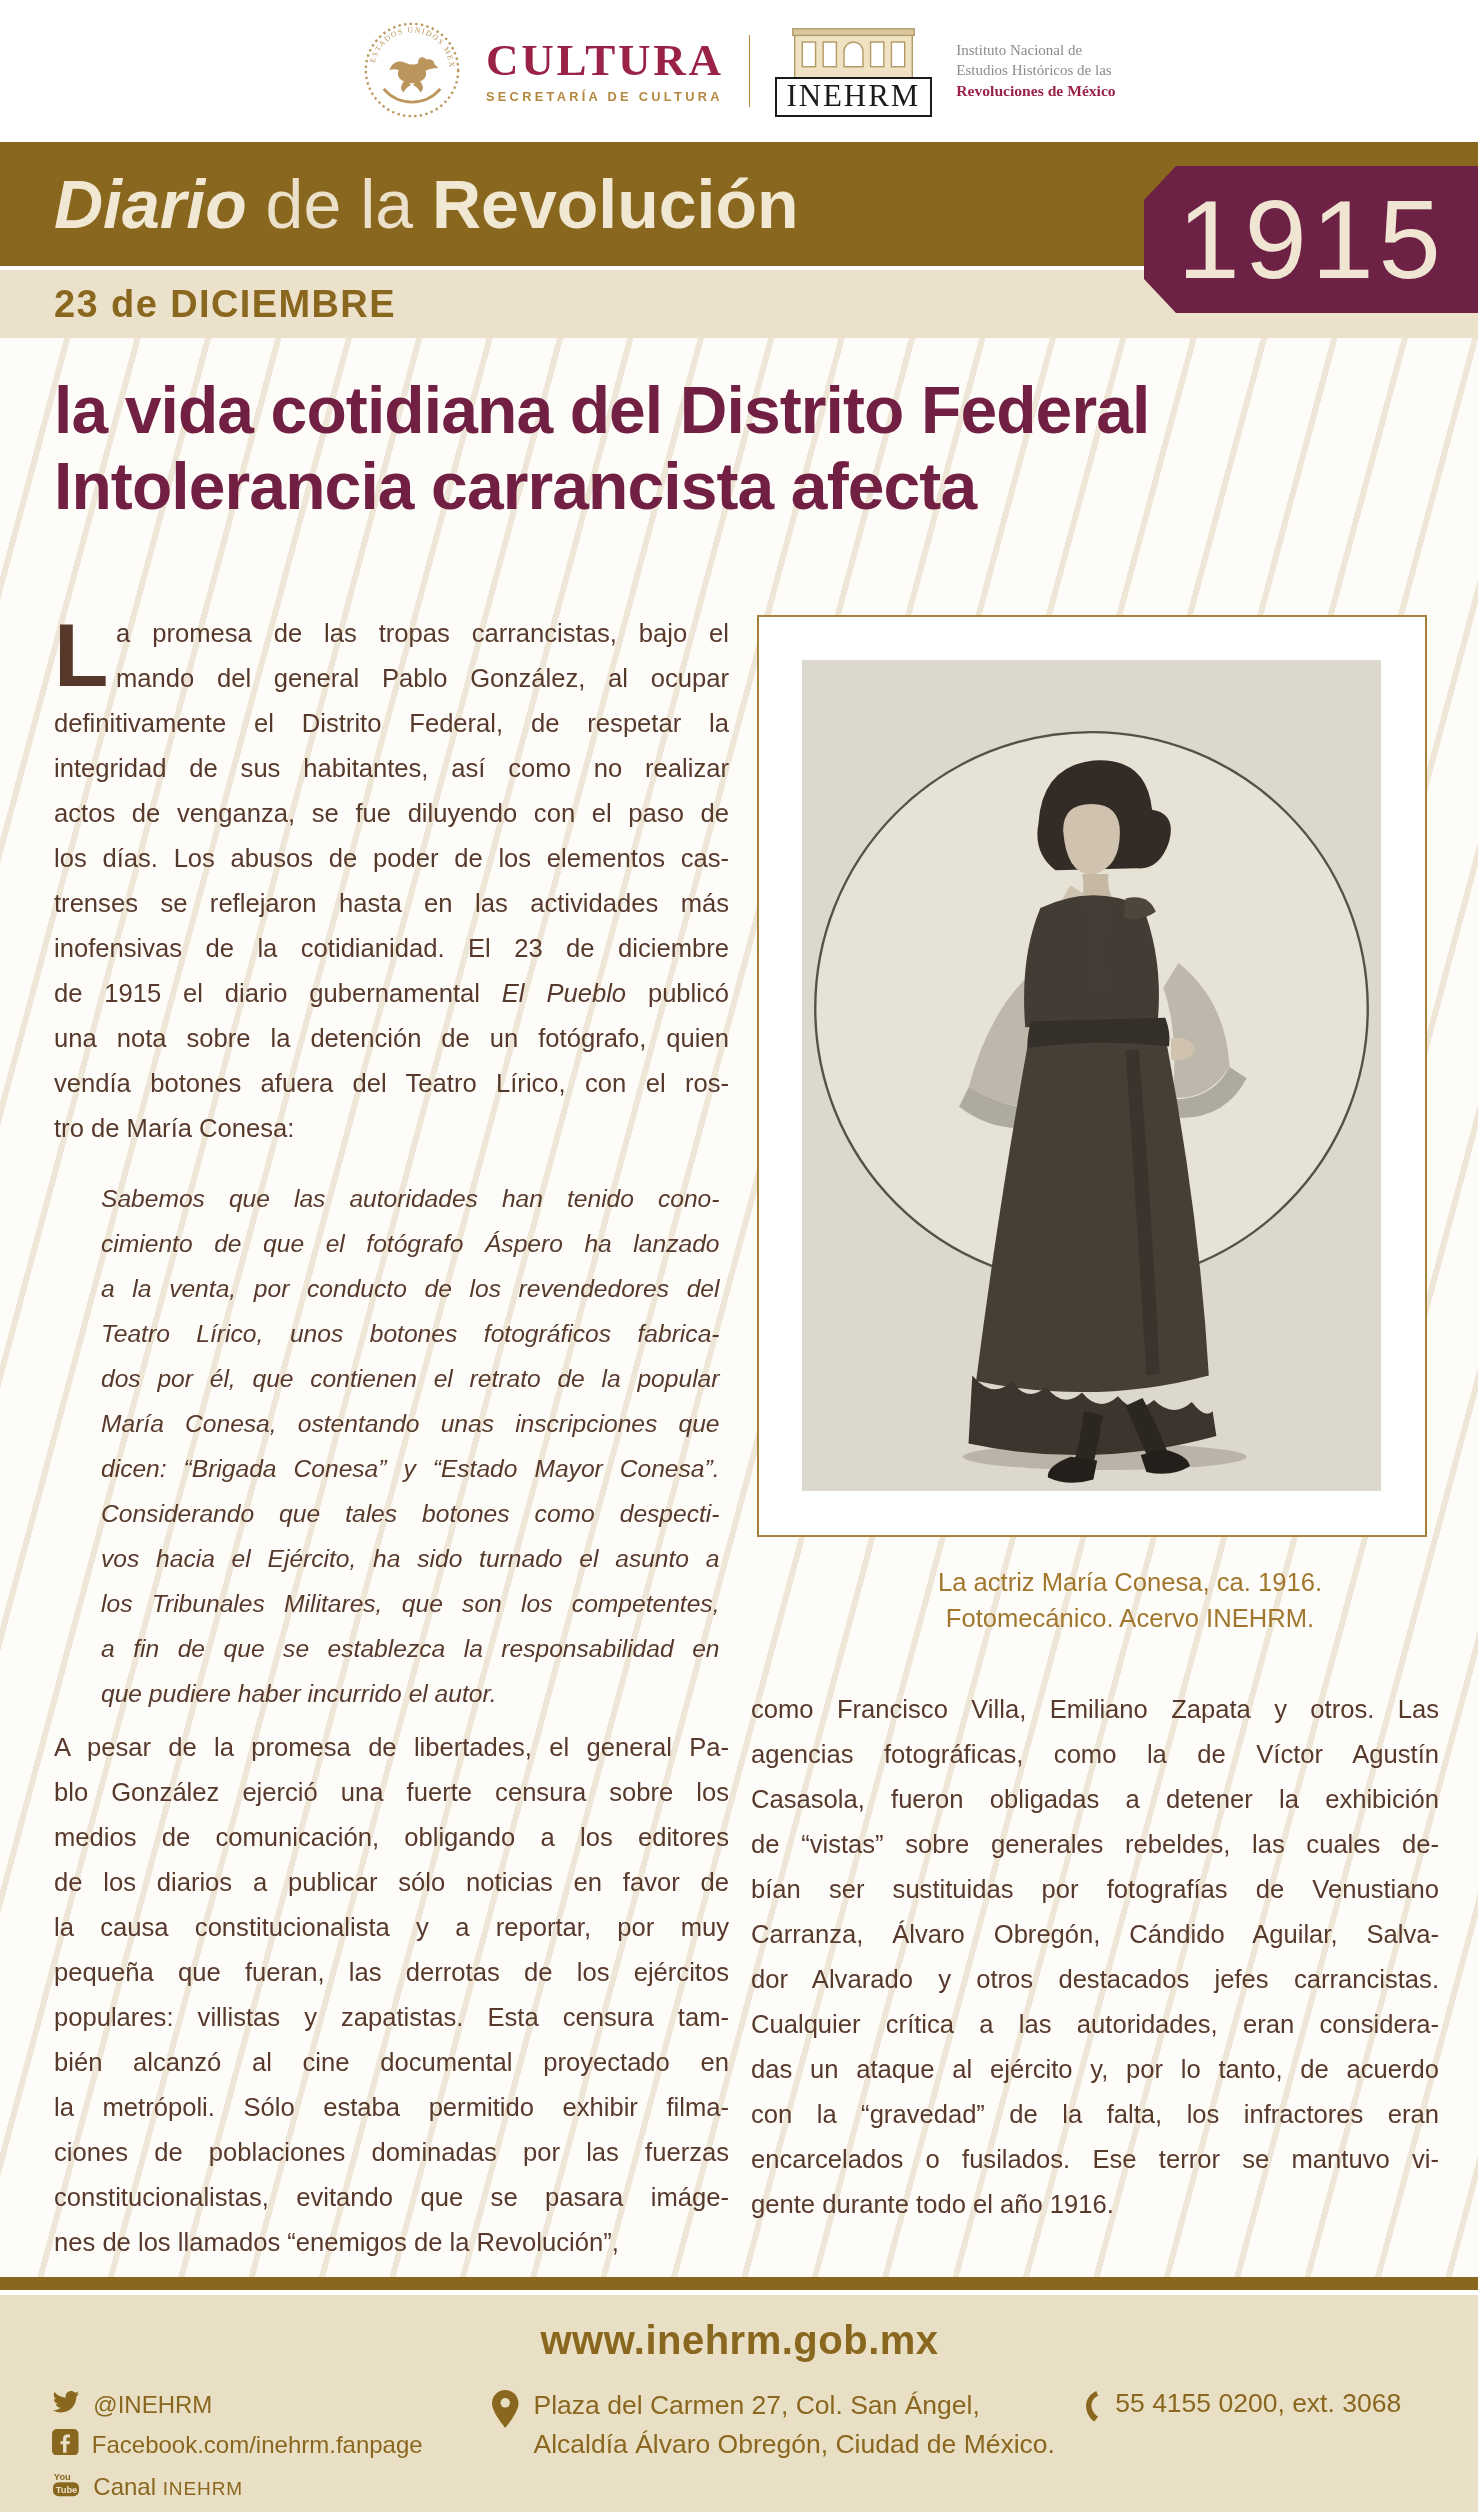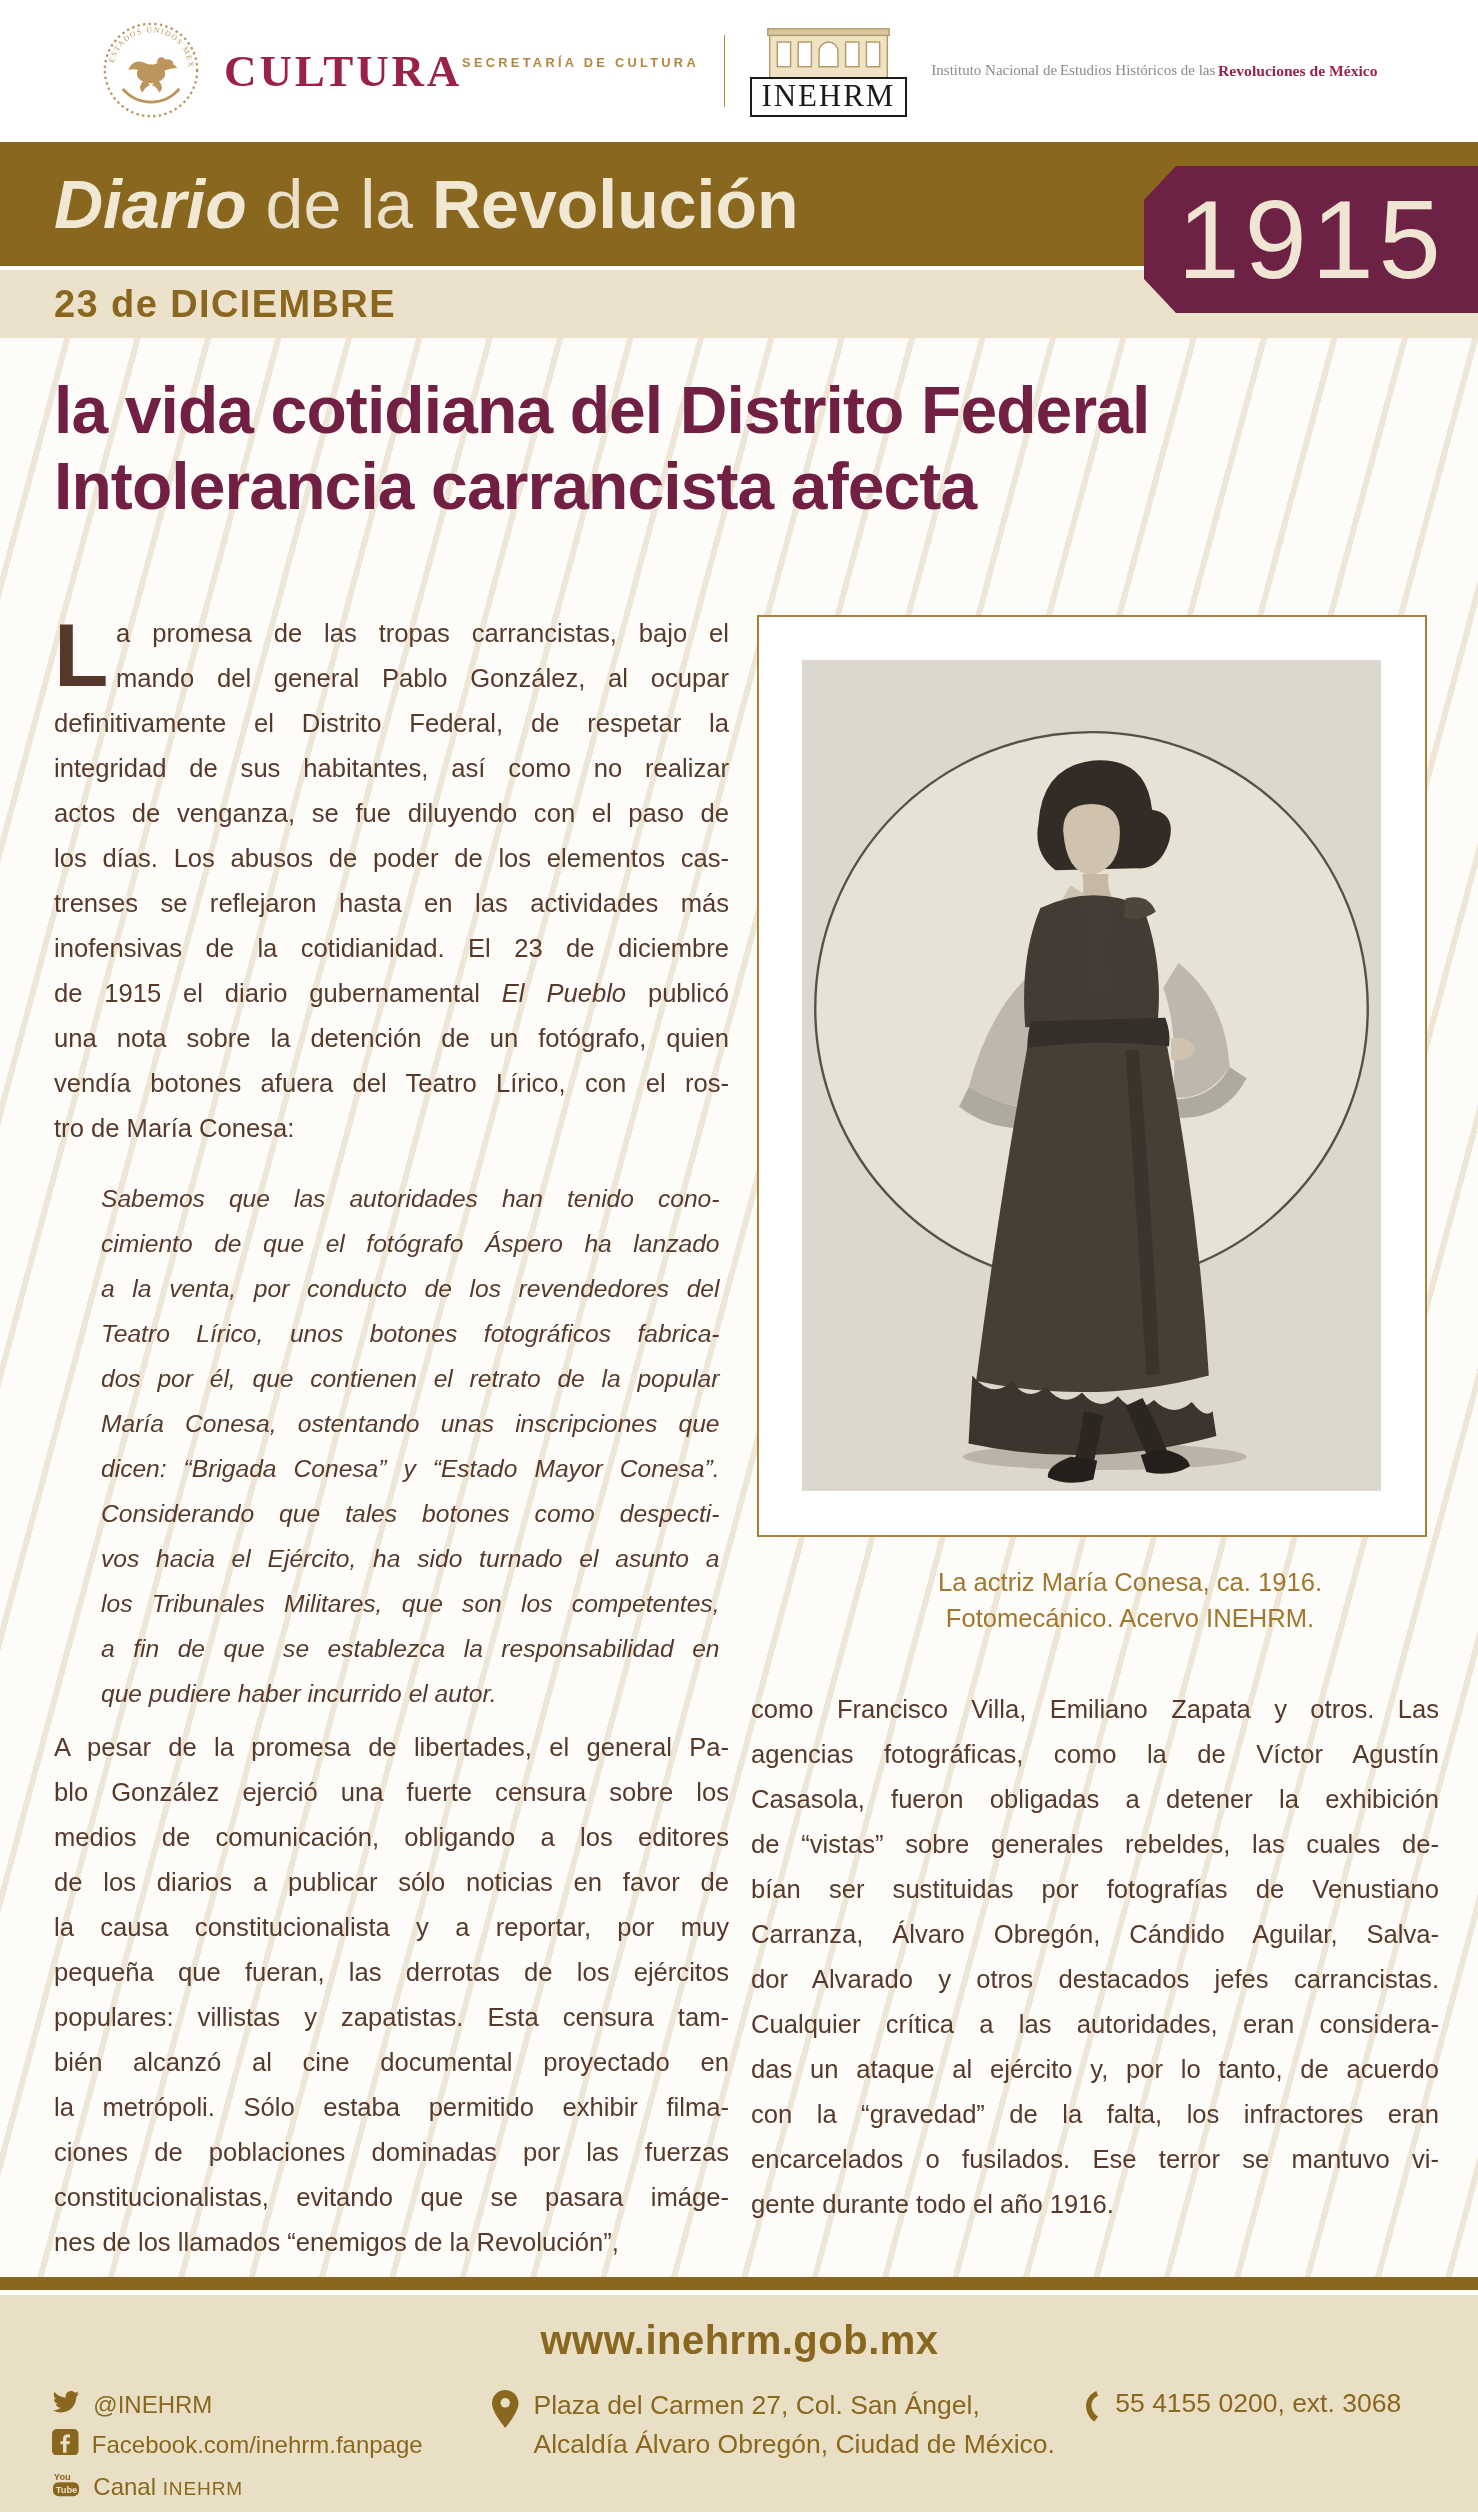--- a/index.html
+++ b/index.html
@@ -7,36 +7,36 @@
   .page {
     position:relative; width:1479px; height:2512px; overflow:hidden;
     background:#ffffff; font-family:"Liberation Sans", sans-serif;
   }
 
   
   .top-header {
     position:absolute; top:0; left:0; width:1479px; height:142px;
     background:#ffffff; display:flex; align-items:center; justify-content:center; gap:24.6px;
   }
-  .cultura-block { display:flex; flex-direction:row; justify-content:center; }
+  .cultura-block { display:flex; flex-direction:column; justify-content:center; }
   .cultura-word {
     font-family:"Liberation Serif", serif; font-weight:bold; font-size:45px;
     color:#9b2247; letter-spacing:2.8px; line-height:1.0;
   }
   .cultura-sub {
     margin-top:6px; font-size:12.8px; font-weight:bold; color:#b3883e; letter-spacing:3.3px;
   }
   .logo-divider { width:1.9px; height:72px; background:#b3883e; }
   .inehrm-logo { display:flex; flex-direction:column; align-items:center; }
   .inehrm-box {
     border:2.8px solid #1b1b1b; background:#ffffff; padding:0.9px 9.5px 2.8px 9.5px;
     font-family:"Liberation Serif", serif; font-size:31px; color:#1b1b1b; letter-spacing:1.9px;
     line-height:1.05; margin-top:-5.7px;
   }
-  .inehrm-text { display:flex; flex-direction:row; justify-content:center; gap:2.8px; }
+  .inehrm-text { display:flex; flex-direction:column; justify-content:center; gap:2.8px; }
   .inehrm-text .g { font-family:"Liberation Serif", serif; font-size:15px; color:#8b8b89; }
   .inehrm-text .m { font-family:"Liberation Serif", serif; font-size:15.6px; font-weight:bold; color:#9b2247; }
 
   
   .banner {
     position:absolute; top:142px; left:0; width:1479px; height:124px;
     background:#8a671f; display:flex; align-items:center; padding-left:54px;
   }
   .banner-title { color:#f1e8d4; font-size:68px; line-height:1; white-space:nowrap; }
   .banner-title .t-italic { font-style:italic; font-weight:bold; }

